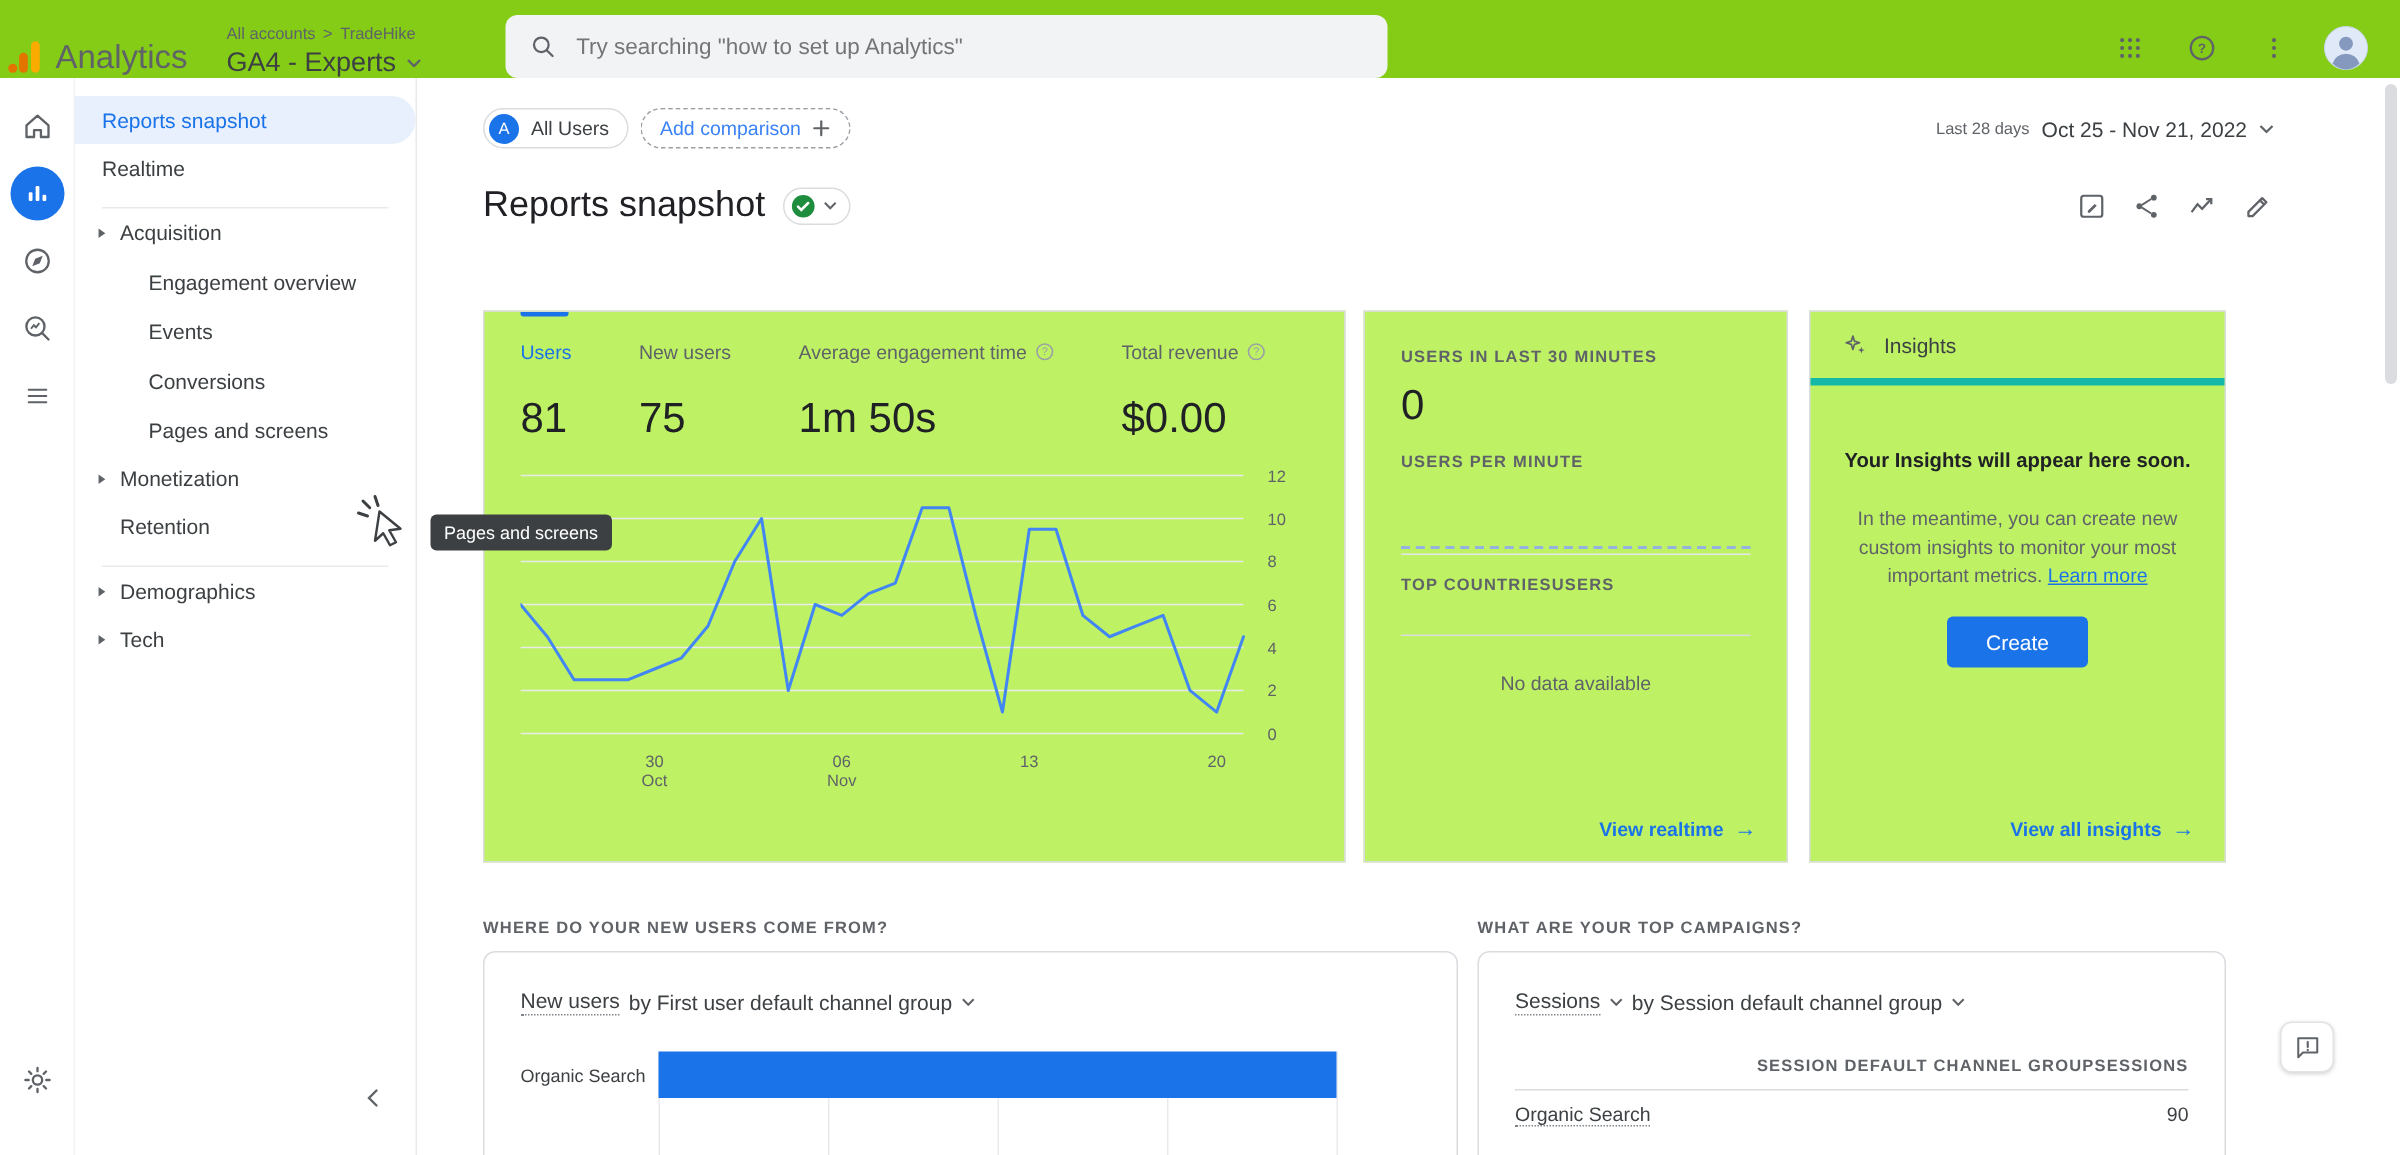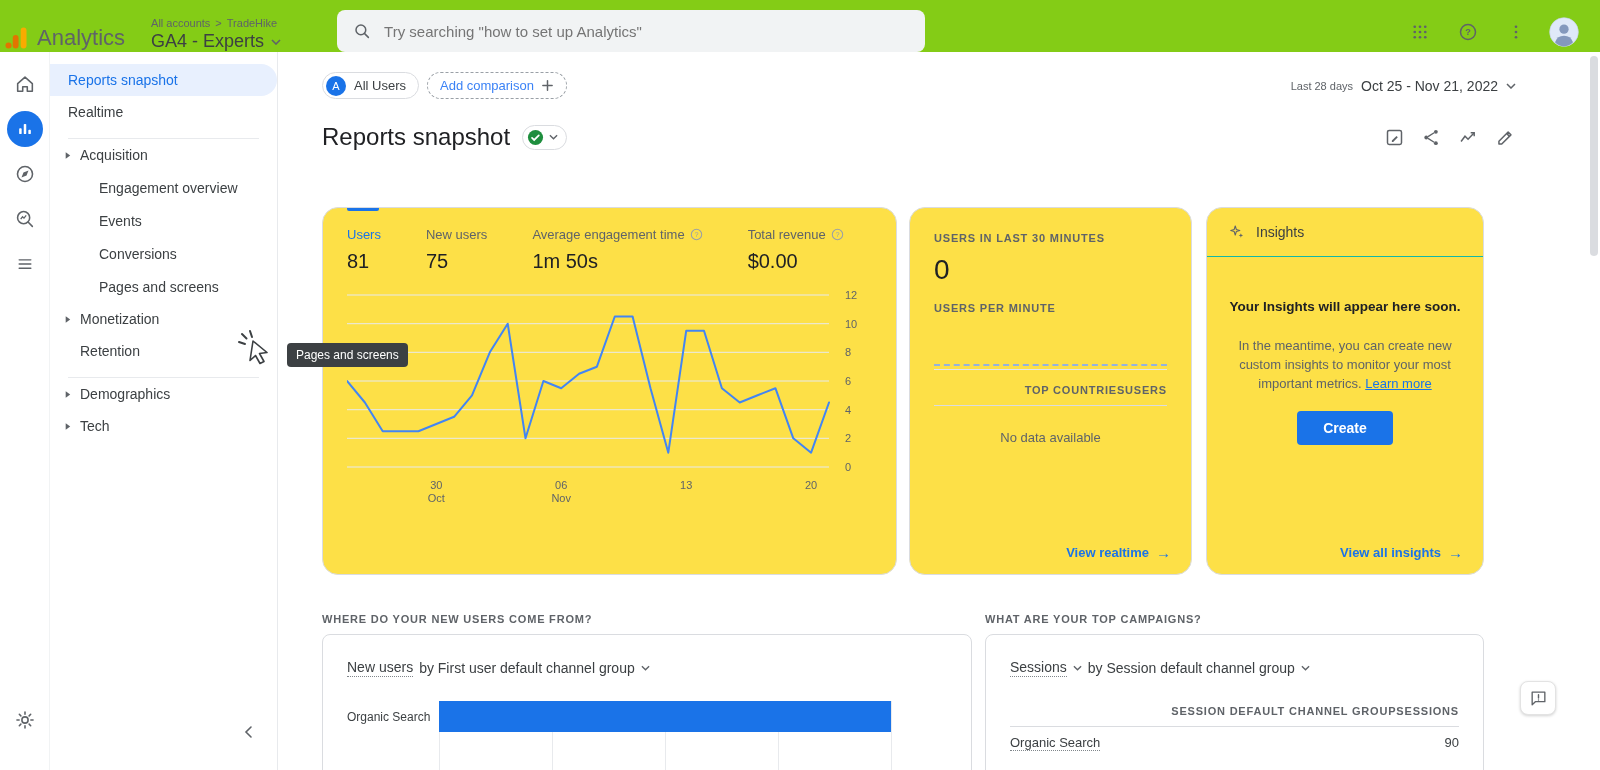--- a/index.html
+++ b/index.html
@@ -42,47 +42,47 @@
   .chip.add{border-style:dashed;border-color:#9aa0a6;color:#3b82f6;padding:0 12px;margin-left:8px;gap:7px}
   .daterange{margin-left:auto;display:flex;align-items:center;gap:8px;font-size:14px;color:#3c4043;cursor:pointer}
   .daterange .pre{font-size:11px;color:#5f6368}
   .title-row{margin-top:24px;display:flex;align-items:center}
   h1{font-size:24px;font-weight:400;color:#202124}
   .check-badge{margin-left:12px;display:flex;align-items:center;gap:5px;border:1px solid #dadce0;border-radius:14px;padding:3px 8px 3px 4px;cursor:pointer;background:#fff}
   .title-actions{margin-left:auto;display:flex;align-items:center;gap:16px}
   .aic{width:21px;height:21px;cursor:pointer}
   
   .cards-row{margin-top:56px;display:flex}
-  .card{background:#fde047;border:1px solid #dadce0;border-radius:16px;position:relative}
+  .card{background:#bef264;border:1px solid #dadce0;border-radius:0;position:relative}
   .card-metrics{width:575px;height:368px;padding:0 24px}
   .card-rt{width:283px;height:368px;margin-left:12px;padding:24px 24px 0 24px}
   .card-ins{width:278px;height:368px;margin-left:14px}
   .metric-tabs{display:flex;gap:45px;padding-top:19px}
   .mtab{position:relative;cursor:pointer}
   .mlabel{font-size:13px;color:#5f6368;display:flex;gap:5px;align-items:center;white-space:nowrap}
   .mtab.selected .mlabel{color:#1a73e8}
-  .mvalue{font-size:20px;color:#202124;margin-top:8px;font-weight:400}
+  .mvalue{font-size:28px;color:#202124;margin-top:21px;font-weight:400}
   .mtab.selected::before{content:"";position:absolute;top:-19px;left:0;width:32px;height:3px;background:#1a73e8;border-radius:0 0 2px 2px}
   .line-chart{margin-top:16px}
   
   .ov-label{font-size:11px;letter-spacing:.8px;color:#5f6368;font-weight:700}
   .big-num{font-size:28px;margin-top:10px;color:#202124}
   .spark{height:44px;margin-top:8px;border-bottom:2px dashed #93b2df}
   .spark-base{height:1px;background:#e3e6ea;margin-top:3px}
-  .rt-cols{display:flex;justify-content:flex-end;margin-top:14px;padding-bottom:9px;border-bottom:1px solid #dadce0}
+  .rt-cols{display:flex;justify-content:flex-start;margin-top:14px;padding-bottom:27px;border-bottom:1px solid #dadce0}
   .no-data{text-align:center;font-size:13px;color:#5f6368;margin-top:24px}
   .card-link{position:absolute;bottom:14px;right:20px;color:#1a73e8;font-size:13px;display:flex;align-items:center;gap:7px;cursor:pointer;font-weight:700}
   .arrow-glyph{font-size:15px;line-height:1}
   
-  .ins-header{height:49px;display:flex;align-items:center;gap:11px;padding:0 20px;border-bottom:1px solid #14b8a6;font-size:14px;color:#3c4043}
+  .ins-header{height:49px;display:flex;align-items:center;gap:11px;padding:0 20px;border-bottom:5px solid #14b8a6;font-size:14px;color:#3c4043}
   .ins-body{padding:0 22px;text-align:center}
   .ins-headline{margin-top:42px;font-weight:700;font-size:13.5px;color:#202124}
   .ins-text{margin-top:22px;font-size:13px;color:#5f6368;line-height:19px}
   .learn{color:#1a73e8;text-decoration:underline;cursor:pointer}
-  .create-btn{margin-top:18px;background:#1a73e8;color:#fff;border:none;border-radius:4px;padding:9px 26px;font-size:14px;font-weight:700;cursor:pointer;font-family:inherit}
+  .create-btn{margin-top:18px;background:#1a73e8;color:#fff;border:none;border-radius:4px;padding:9px 26px;font-size:14px;font-weight:400;cursor:pointer;font-family:inherit}
   
   .bottom-row{margin-top:38px;display:flex}
   .bcol1{width:650px}
   .bcol2{width:499px;margin-left:13px}
   .sec-header{font-size:11px;letter-spacing:.8px;color:#5f6368;font-weight:700}
   .bcard{margin-top:9px;border:1px solid #dadce0;border-radius:8px;height:420px;padding:24px 24px 0 24px;position:relative;background:#fff}
   .bcard-title{font-size:14px;color:#3c4043;display:flex;align-items:center;gap:6px;flex-wrap:nowrap;white-space:nowrap}
   .dotted{border-bottom:1px dotted #80868b;padding-bottom:1px;cursor:pointer}
   .hbar-area{position:relative;height:300px;margin-top:22px}
   .hgrid{position:absolute;left:92px;right:56px;top:0;bottom:0}

